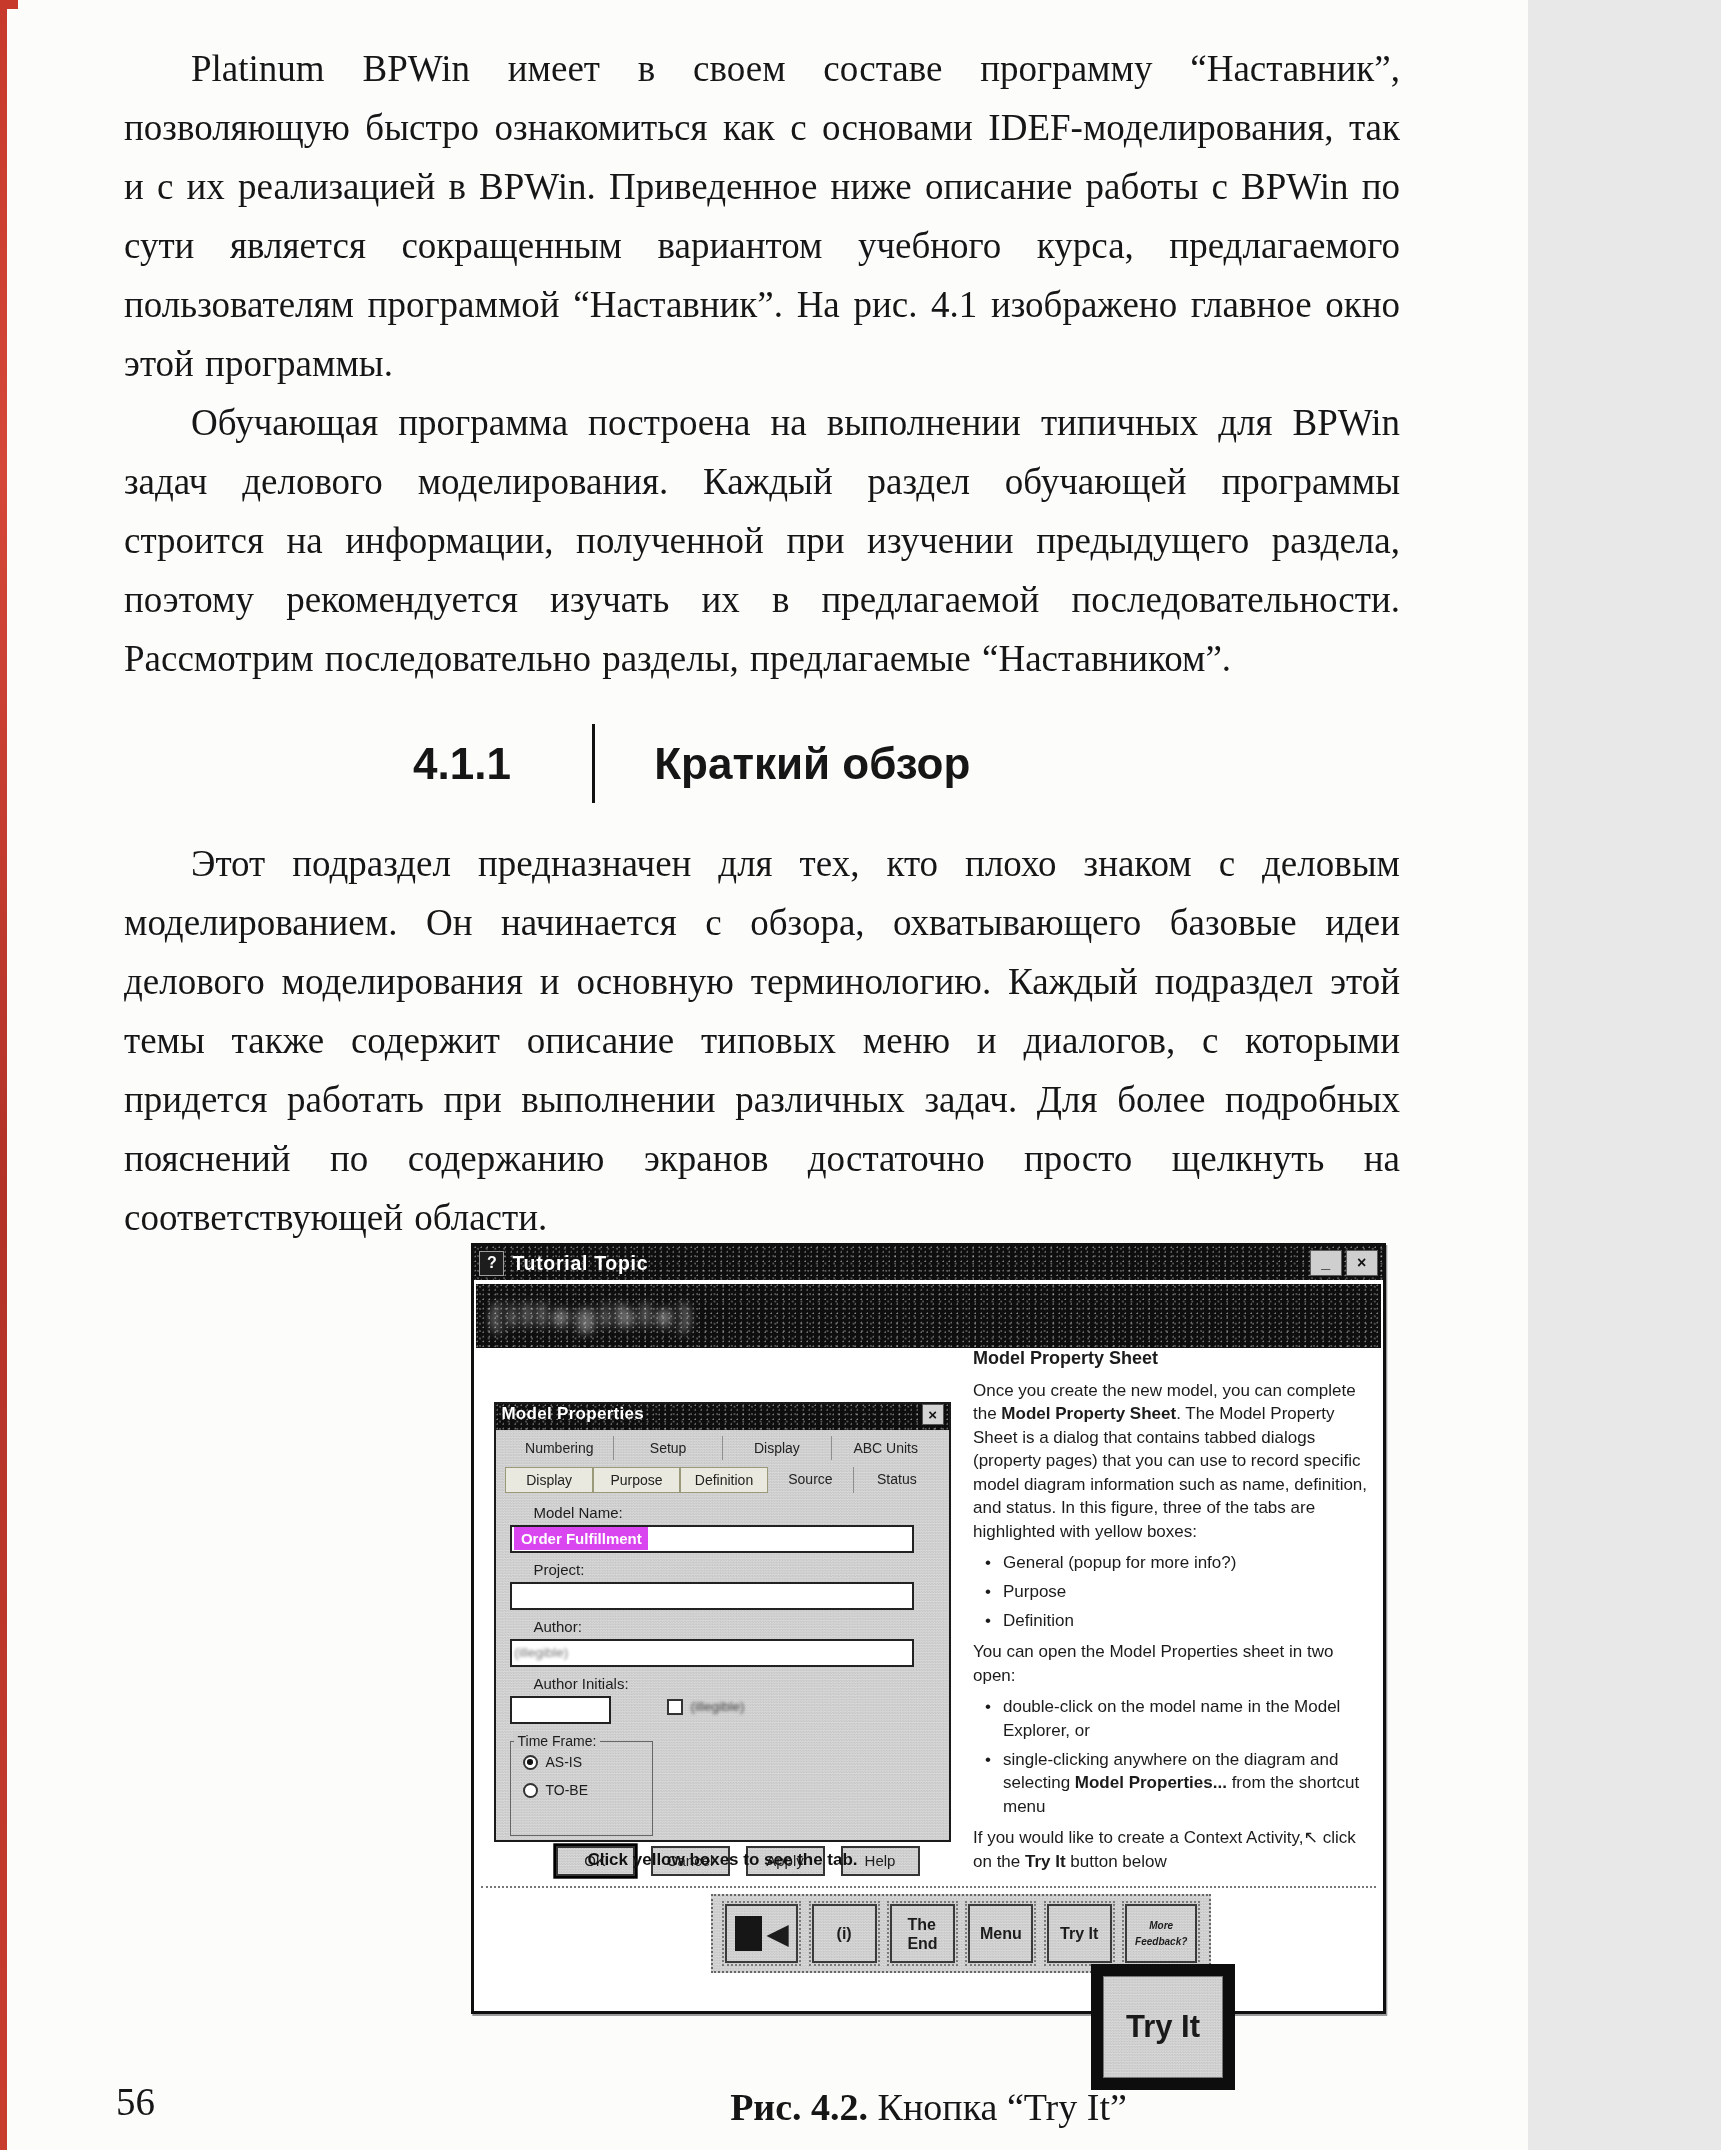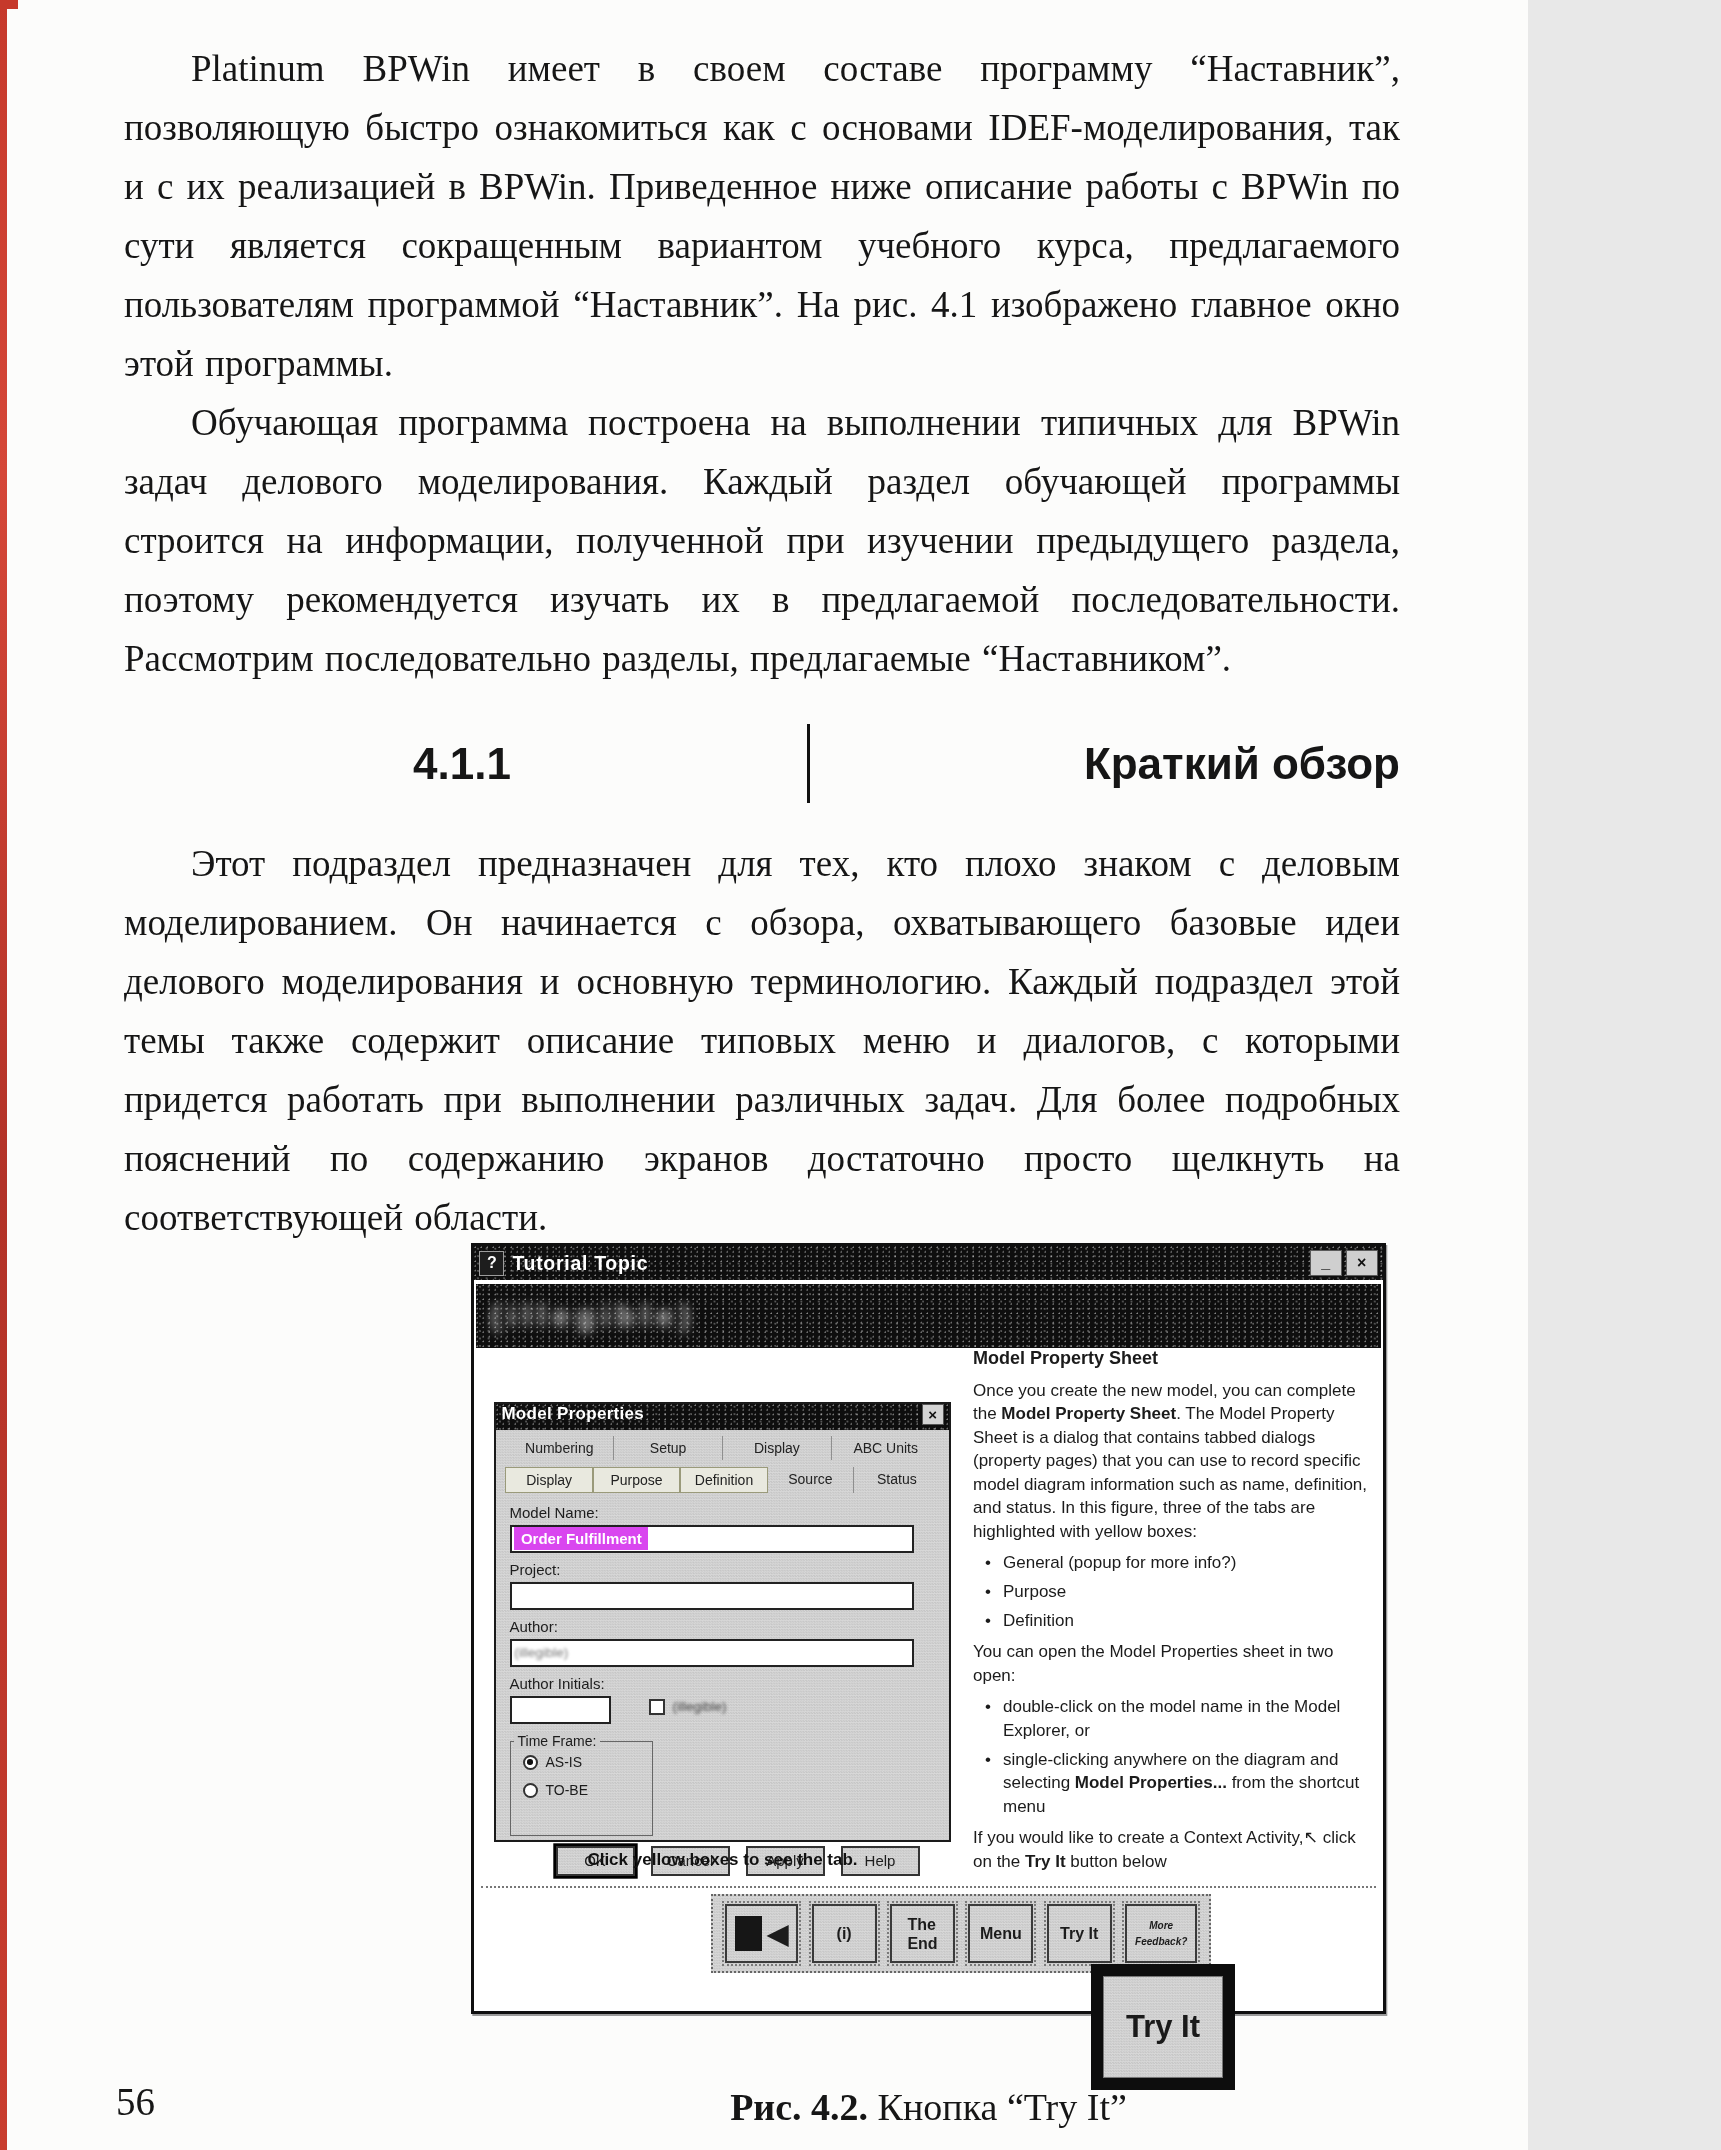--- a/index.html
+++ b/index.html
@@ -9,21 +9,21 @@
   }
   
   .scan-edge{position:absolute;left:0;top:0;width:6.7px;height:100%;
     background:linear-gradient(180deg,#c6392b 0%,#d54738 22%,#b23227 55%,#c93d2e 100%);}
   .scan-tick{position:absolute;left:0;top:0;width:17.5px;height:9.4px;background:#c6392b;}
 
   
   .content{position:absolute;left:0;top:0;right:0;padding:39px 128px 0 124px;}
   .para{font-size:37px;line-height:59px;text-align:justify;text-indent:67px;
     margin:0;word-spacing:2px;}
-  .heading-row{display:flex;align-items:center;margin:36px 0 6.7px 289px;justify-content:space-between;}
+  .heading-row{display:flex;align-items:center;margin:36px 0 6.7px 289px;}
   .heading-num{font-family:"Liberation Sans",sans-serif;font-weight:bold;font-size:44px;}
   .heading-bar{width:3.4px;height:79px;background:#111;margin:0 59px 0 81px;}
   .heading-title{font-family:"Liberation Sans",sans-serif;font-weight:bold;font-size:44px;}
   .para3{margin-top:31px;}
 
   
   .figure-area{position:absolute;left:471px;top:1243px;width:915px;height:894px;}
   .tutorial-window{
     position:absolute;left:0;top:0;width:915px;height:771px;background:#ffffff;
     border:3.4px solid #0f0f0f;box-sizing:border-box;
@@ -55,21 +55,21 @@
     box-sizing:border-box;}
   .dlg-titlebar{height:25.6px;display:flex;align-items:flex-start;padding:0 5.4px;color:#fff;}
   .dlg-title{font-size:17px;font-weight:bold;flex:1;letter-spacing:0.3px;}
   .dlg-close{width:20px;height:19px;background:#d4d4d4;border:1.3px solid #555;color:#111;
     display:flex;align-items:center;justify-content:center;font-size:15px;font-weight:bold;}
   .tabs{display:flex;margin:6.7px 9.4px 0 9.4px;}
   .tab{font-size:14px;padding:4px 0;flex:1;text-align:center;border-right:1.3px solid #8f8f8f;color:#222;}
   .tab:last-child{border-right:none;}
   .tab.hl{background:#e9e9df;border:1.3px solid #9a9a7a;border-bottom-color:#9a9a7a;}
   .dlg-body{padding:2.7px 13.5px 0 13.5px;font-size:15px;}
-  .fld-label{margin-top:8px;color:#1d1d1d;}
+  .fld-label{margin-top:8px;color:#1d1d1d;margin-left:24px;}
   .fld-input{height:28px;background:#fff;border:2px solid #222;margin-top:4px;width:404px;
     box-sizing:border-box;display:flex;align-items:center;padding:0 2.7px;}
   .sel-text{background:#d946ef;color:#fff;font-weight:bold;font-size:15px;padding:2.7px 6.7px;}
   .faint{filter:blur(1.7px);color:#7a7a7a;font-size:13.5px;}
   .row-flex{display:flex;align-items:center;}
   .small-input{height:28px;width:101px;background:#fff;border:2px solid #222;margin-top:4px;box-sizing:border-box;}
   .chk-wrap{display:flex;align-items:center;margin:23px 0 0 38px;}
   .chk{width:16px;height:16px;background:#fff;border:2px solid #333;box-sizing:border-box;}
   .chk-label{margin-left:8px;font-size:13.5px;filter:blur(1.5px);color:#444;max-width:222px;}
   .groupbox{position:relative;width:141px;height:93px;border:1.3px solid #666;margin-top:17.5px;}

